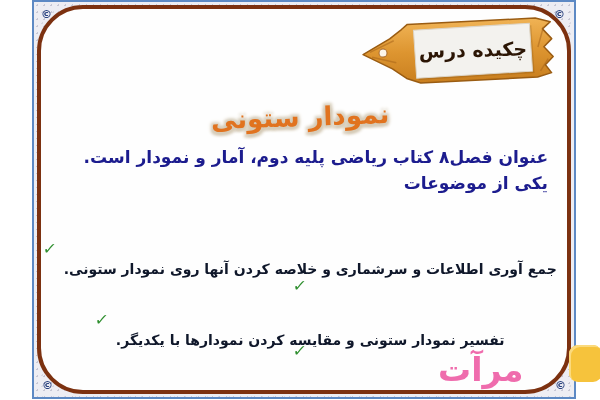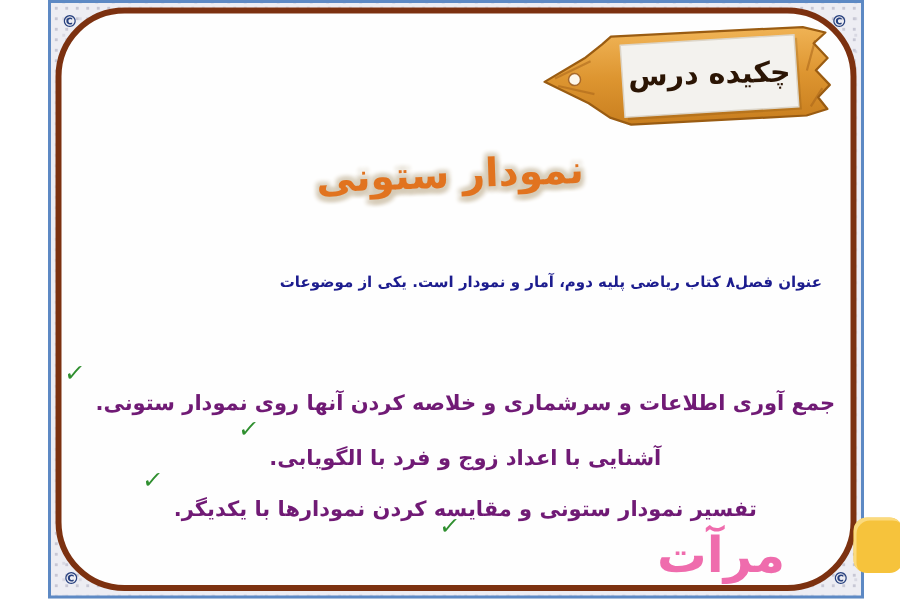--- a/index.html
+++ b/index.html
@@ -65,36 +65,36 @@
     display:flex;align-items:center;justify-content:center;
     font-size:26px;font-weight:bold;color:#e1731f;direction:rtl;
     transform:rotate(-2deg);
     text-shadow:
       2px 3px 3px #d5cab6,-2px 3px 3px #d5cab6,
       2px -2px 3px #d8cfbd,-2px -2px 3px #d8cfbd,
       0 0 6px #d5cab6;
   }
   
   #intro{
-    position:absolute;left:50px;top:176px;width:498px;z-index:6;
+    position:absolute;left:50px;top:144px;width:498px;z-index:6;
     direction:rtl;text-align:right;
-    color:#1c1c8e;font-size:10px;font-weight:bold;line-height:26px;
+    color:#1c1c8e;font-size:17px;font-weight:bold;line-height:26px;
   }
   
   .bullet-row{
     position:absolute;left:42px;width:516px;height:22px;z-index:6;
     display:flex;flex-direction:row;justify-content:center;align-items:center;
     gap:7px;direction:ltr;
   }
   .bullet-check{
     color:#2f8f2f;font-size:16px;font-weight:bold;line-height:1;
     transform:translateY(-3px) skewX(-8deg);
   }
   .bullet-text{
-    color:#701a75;font-size:14px;font-weight:bold;direction:rtl;
+    color:#0f172a;font-size:14px;font-weight:bold;direction:rtl;
     white-space:nowrap;
     margin-top:33px;
   }
   .b1{top:241px;}
   .b2{top:278px;}
   .b3{top:312px;}
   .b4{top:343px;}
 </style>
 </head>
 <body>
@@ -138,21 +138,20 @@
   <div id="intro">
     <div>عنوان فصل۸ کتاب ریاضی پلیه دوم، آمار و نمودار است. یکی از موضوعات</div>
   </div>
 
   <div class="bullet-row b1">
     <span class="bullet-check">✓</span>
     <span class="bullet-text">جمع آوری اطلاعات و سرشماری و خلاصه کردن آنها روی نمودار ستونی.</span>
   </div>
   <div class="bullet-row b2">
     <span class="bullet-check">✓</span>
-    <span class="bullet-text">آشنایی با اعداد زوج و فرد با الگویابی.</span>
   </div>
   <div class="bullet-row b3">
     <span class="bullet-check">✓</span>
     <span class="bullet-text">تفسیر نمودار ستونی و مقایسه کردن نمودارها با یکدیگر.</span>
   </div>
   <div class="bullet-row b4">
     <span class="bullet-check">✓</span>
   </div>
 
 </div>

